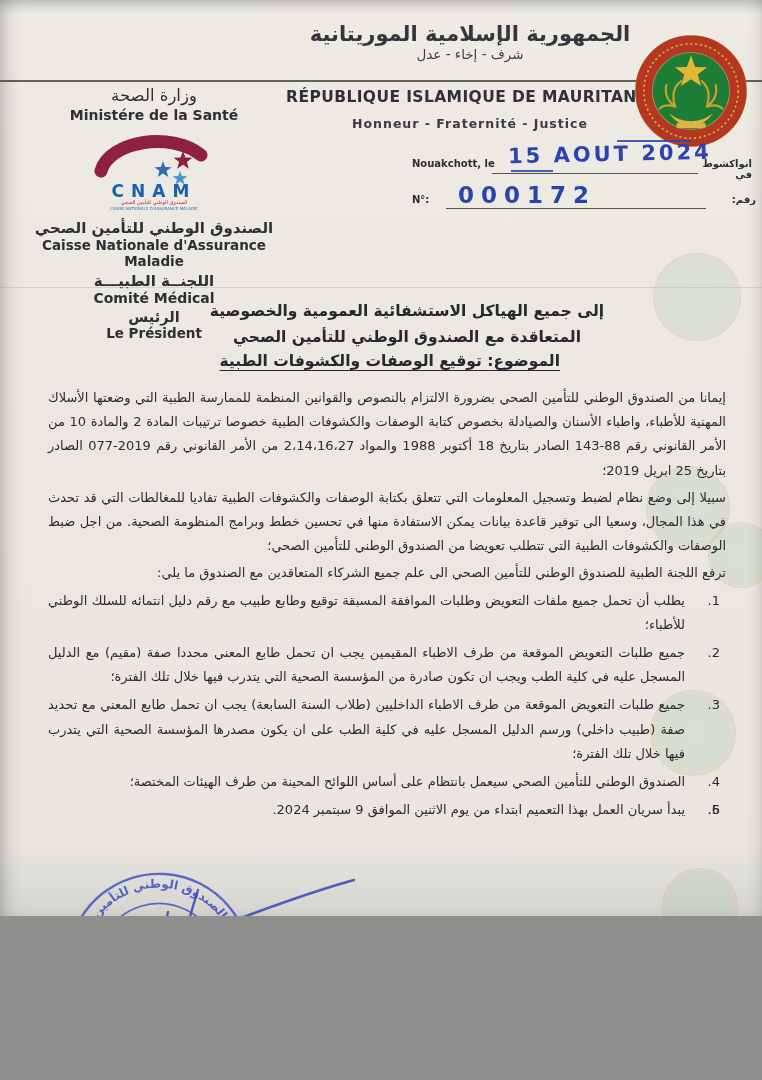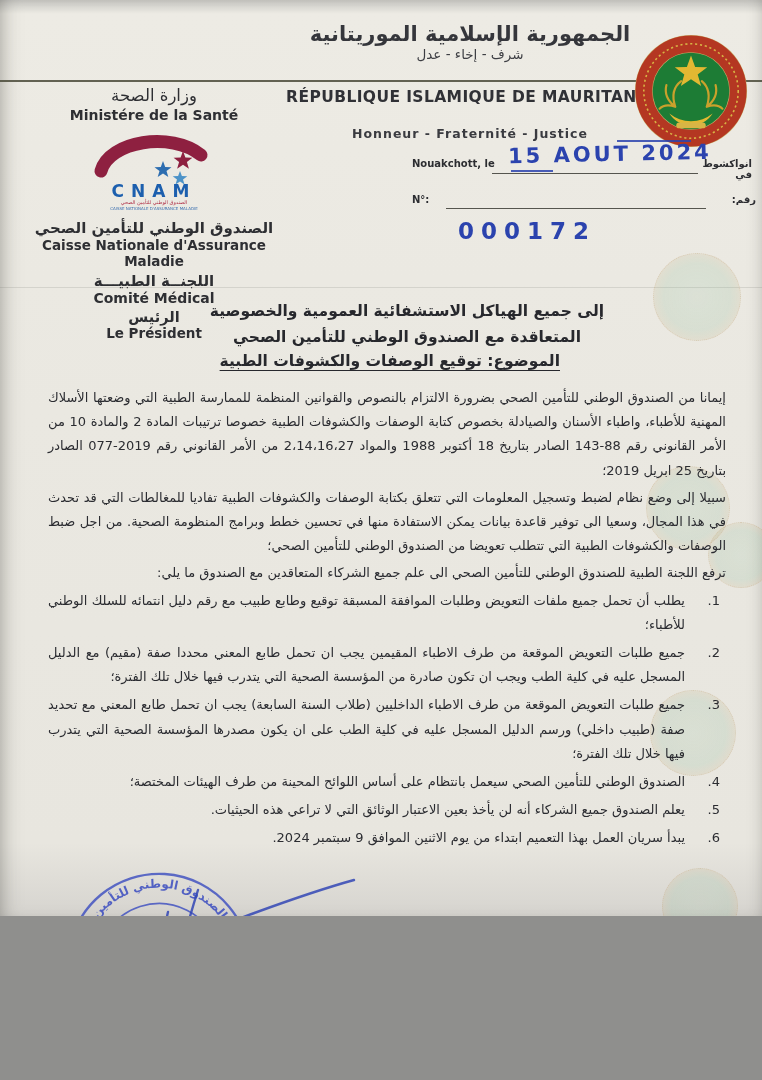--- a/index.html
+++ b/index.html
@@ -27,21 +27,21 @@
   .lc-fr-org{font-size:13.5px;font-weight:bold;}
   .lc-ar-com{font-size:15px;font-weight:bold;margin-top:3px;letter-spacing:1px;}
   .lc-fr-com{font-size:14px;font-weight:bold;}
   .lc-ar-pres{font-size:14.5px;font-weight:bold;margin-top:3px;}
   .lc-fr-pres{font-size:13.5px;font-weight:bold;}
   
   .lbl{font-size:10px;font-weight:bold;color:#2c2d31;}
   .line{position:absolute;height:1px;background:#55554e;}
   .stamp-blue{color:#2b43ae;font-weight:bold;}
   .date-stamp{font-size:21px;letter-spacing:3px;transform:rotate(-1.2deg);}
-  .num-stamp{font-size:23px;letter-spacing:7px;margin-top:36px;}
+  .num-stamp{font-size:23px;letter-spacing:7px;}
   
   .recipient{font-size:15.5px;font-weight:bold;line-height:26px;color:#27282d;}
   .subject{font-size:15.5px;font-weight:bold;color:#27282d;text-decoration:underline;text-underline-offset:4px;}
   
   .body-text{font-size:13px;line-height:24.2px;text-align:justify;color:#2b2c31;}
   .body-text p{margin:0 0 3px 0;}
   ol.items{margin:2px 0 0 0;padding:0;list-style:none;counter-reset:itm;}
   ol.items li{position:relative;padding-right:41px;margin-bottom:4px;}
   ol.items li .num{position:absolute;right:6px;top:0;font-weight:normal;}
   
@@ -71,21 +71,21 @@
   <div class="abs bleed" style="left:650px;top:690px;width:86px;height:86px;"></div>
   <div class="abs bleed" style="left:662px;top:868px;width:76px;height:76px;"></div>
 
   <div class="abs center" style="left:300px;top:22px;width:340px;">
     <div class="ar-republic rtl">الجمهورية الإسلامية الموريتانية</div>
     <div class="ar-motto rtl" style="">شرف - إخاء - عدل</div>
   </div>
   <div class="hr-header"></div>
   <div class="abs center" style="left:280px;top:88px;width:380px;">
     <div class="fr-republic">RÉPUBLIQUE ISLAMIQUE DE MAURITANIE</div>
-    <div class="fr-motto" style="margin-top:20px;">Honneur - Fraternité - Justice</div>
+    <div class="fr-motto" style="margin-top:10px;">Honneur - Fraternité - Justice</div>
   </div>
 
   <svg class="abs" style="left:632px;top:32px;" width="118" height="118" viewBox="0 0 120 120">
     <circle cx="60" cy="60" r="57" fill="#c9b06a"></circle>
     <circle cx="60" cy="60" r="48" fill="none" stroke="#b43722" stroke-width="17"></circle>
     <circle cx="60" cy="60" r="48" fill="none" stroke="#d8b545" stroke-width="1.6" stroke-dasharray="2.2,2.8"></circle>
     <circle cx="60" cy="60" r="39" fill="#1d7c35"></circle>
     <polygon points="60,24 64.2,35.5 76.5,35.8 66.8,43.2 70.3,55 60,48 49.7,55 53.2,43.2 43.5,35.8 55.8,35.5" fill="#e2b832"></polygon>
     <path d="M38,83 A26,26 0 0 0 82,83 A33,30 0 0 1 38,83 Z" fill="#e2b832"></path>
     <path d="M44,76 C40,64 42,56 50,50 M44,76 C36,70 33,62 35,54 M44,76 C38,74 32,74 28,78" stroke="#caa12c" stroke-width="2.2" fill="none" stroke-linecap="round"></path>
@@ -155,21 +155,20 @@
         <li>
           <span class="num">3.</span>
           <span>جميع طلبات التعويض الموقعة من طرف الاطباء الداخليين (طلاب السنة السابعة) يجب ان تحمل طابع المعني مع تحديد صفة (طبيب داخلي) ورسم الدليل المسجل عليه في كلية الطب على ان يكون مصدرها المؤسسة الصحية التي يتدرب فيها خلال تلك الفترة؛</span>
         </li>
         <li>
           <span class="num">4.</span>
           <span>الصندوق الوطني للتأمين الصحي سيعمل بانتظام على أساس اللوائح المحينة من طرف الهيئات المختصة؛</span>
         </li>
         <li>
           <span class="num">5.</span>
-          <span>يعلم الصندوق جميع الشركاء أنه لن يأخذ بعين الاعتبار الوثائق التي لا تراعي هذه الحيثيات.</span>
         </li>
         <li>
           <span class="num">6.</span>
           <span>يبدأ سريان العمل بهذا التعميم ابتداء من يوم الاثنين الموافق 9 سبتمبر 2024.</span>
         </li>
       </ol>
   </div>
 
   <svg class="abs" style="left:50px;top:856px;transform:rotate(-18deg);" width="218" height="218" viewBox="0 0 220 220">
     <defs>

